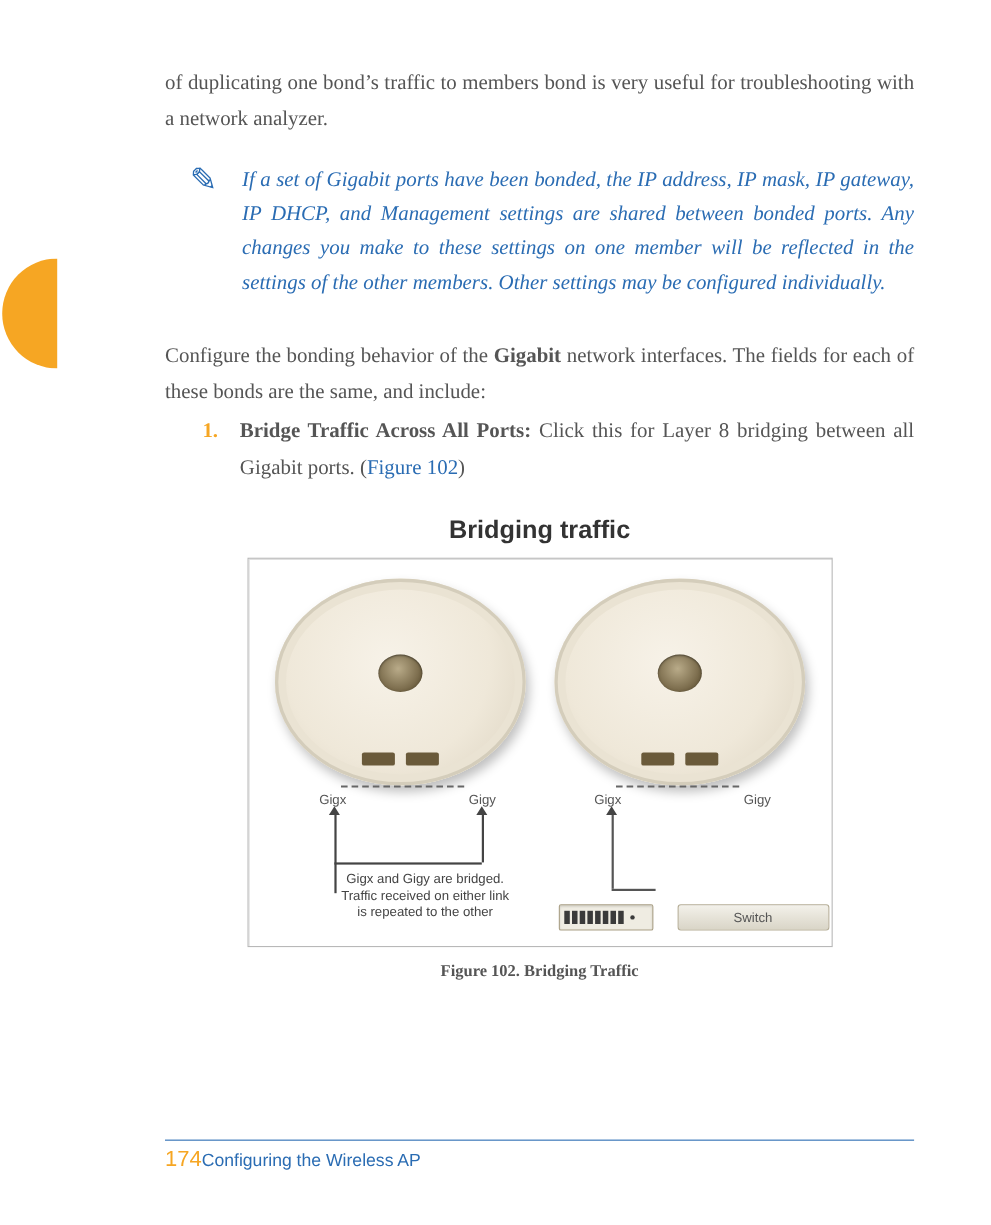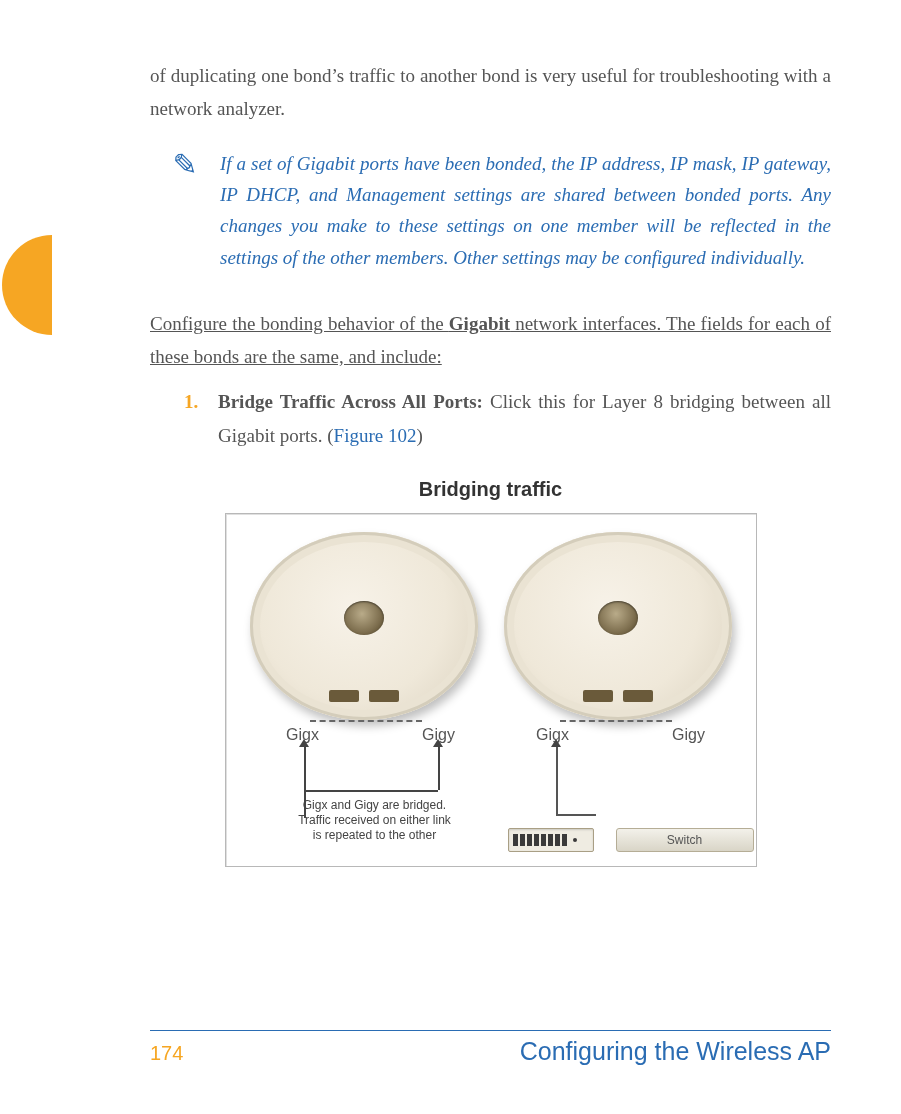--- a/index.html
+++ b/index.html
@@ -79,22 +79,21 @@
     font-style: italic;
     font-size: 19px;
     color: #4a4a4a;
     margin: 6px 0 10px 0;
   }
   .proc-intro {
     font-size: 19px;
     line-height: 1.75;
     text-align: justify;
     color: #555;
-    margin-bottom: 12px;
-    text-decoration: underline;
+    margin-bottom: 2px;
   }
   .proc-intro .bold { font-weight: bold; }
   ol.steps {
     list-style: none;
     padding: 0;
     margin: 0 0 20px 34px;
   }
   ol.steps li {
     position: relative;
     padding-left: 34px;
@@ -113,21 +112,21 @@
   ol.steps li .step-bold { font-weight: bold; }
   ol.steps li .step-italic { }
   .fig-link { color: #2a6cb3; }
   .figure-wrap {
     margin-top: 26px;
     text-align: center;
   }
   .figure-title {
     font-family: Arial, Helvetica, sans-serif;
     font-weight: bold;
-    font-size: 20px;
+    font-size: 23px;
     color: #333;
     margin-bottom: 12px;
   }
   .diagram {
     position: relative;
     width: 530px;
     height: 352px;
     margin: 0 auto;
     background: #fff;
     border: 1px solid #b8b8b8;
@@ -158,21 +157,21 @@
     left: 50%; bottom: 18px;
     transform: translateX(-50%);
     width: 70px; height: 12px;
     display: flex; justify-content: space-between;
   }
   .ap .slots span { width: 30px; height: 12px; background:#6a5a3a; border-radius:2px; }
   .port-label {
     position: absolute;
     top: 212px;
     font-family: Arial, Helvetica, sans-serif;
-    font-size: 16px;
+    font-size: 12px;
     color: #555;
     width: 50px;
     text-align: center;
   }
   .pl1 { left: 52px; }
   .pl2 { left: 188px; }
   .pl3 { left: 302px; }
   .pl4 { left: 438px; }
   .dash-line {
     position: absolute;
@@ -197,21 +196,21 @@
     width:0;height:0;
     border-left:5px solid transparent;
     border-right:5px solid transparent;
   }
   .ah-up { border-bottom:8px solid #444; }
   .a1 { left:73px;  top:225px; }
   .a2 { left:207px; top:225px; }
   .a3 { left:325px; top:225px; }
   .callout-text {
     position: absolute;
-    left: 48px;
+    left: 60px;
     top: 284px;
     width: 202px;
     font-family: Arial, Helvetica, sans-serif;
     font-size: 12px;
     color: #444;
     text-align: center;
     line-height: 1.25;
   }
   .switch-row {
     position: absolute;
@@ -254,45 +253,44 @@
     font-weight: bold;
   }
   .footer {
     position: absolute;
     left: 150px;
     right: 70px;
     bottom: 48px;
     border-top: 1px solid #2a6cb3;
     padding-top: 6px;
     display: flex;
-    justify-content: space-between;
     align-items: baseline;
     font-family: Arial, Helvetica, sans-serif;
   }
   .footer .page-num {
     color: #f6a623;
     font-size: 20px;
   }
   .footer .section-name {
     color: #2a6cb3;
-    font-size: 25px;
+    font-size: 16px;
     font-family: "Trebuchet MS", Arial, sans-serif;
   }
 </style>
 </head>
 <body>
 
 <div class="page">
 
 
   <div class="side-tab">
     <div class="circle"></div>
   </div>
 
-  <p class="body-text">of duplicating one bond’s traffic to another bond is very useful for troubleshooting with a network analyzer.</p>
+  <p class="body-text">of duplicating one bond’s traffic to members bond is very useful for troubleshooting with a network analyzer.</p>
 
   <div class="note-block">
     <div class="note-icon">✎</div>
     <div class="note-text">If a set of Gigabit ports have been bonded, the IP address, IP mask, IP gateway, IP DHCP, and Management settings are shared between bonded ports. Any changes you make to these settings on one member will be reflected in the settings of the other members. Other settings may be configured individually.</div>
   </div>
 
 
   <p class="proc-intro">
     <span>Configure the bonding behavior of the </span><span class="bold">Gigabit</span><span> network interfaces. The fields for each of these bonds are the same, and include:</span>
   </p>
@@ -355,20 +353,21 @@
           <span class="jack"></span>
             <span class="jack"></span>
             <span class="jack"></span>
             <span class="jack"></span>
           <span class="dot"></span>
         </div>
         <div class="switch-label">Switch</div>
       </div>
     </div>
 
+    <div class="figure-caption">Figure 102. Bridging Traffic</div>
   </div>
 
   <div class="footer">
     <span class="page-num">174</span>
     <span class="section-name">Configuring the Wireless AP</span>
   </div>
 
 </div>
 
 </body></html>

